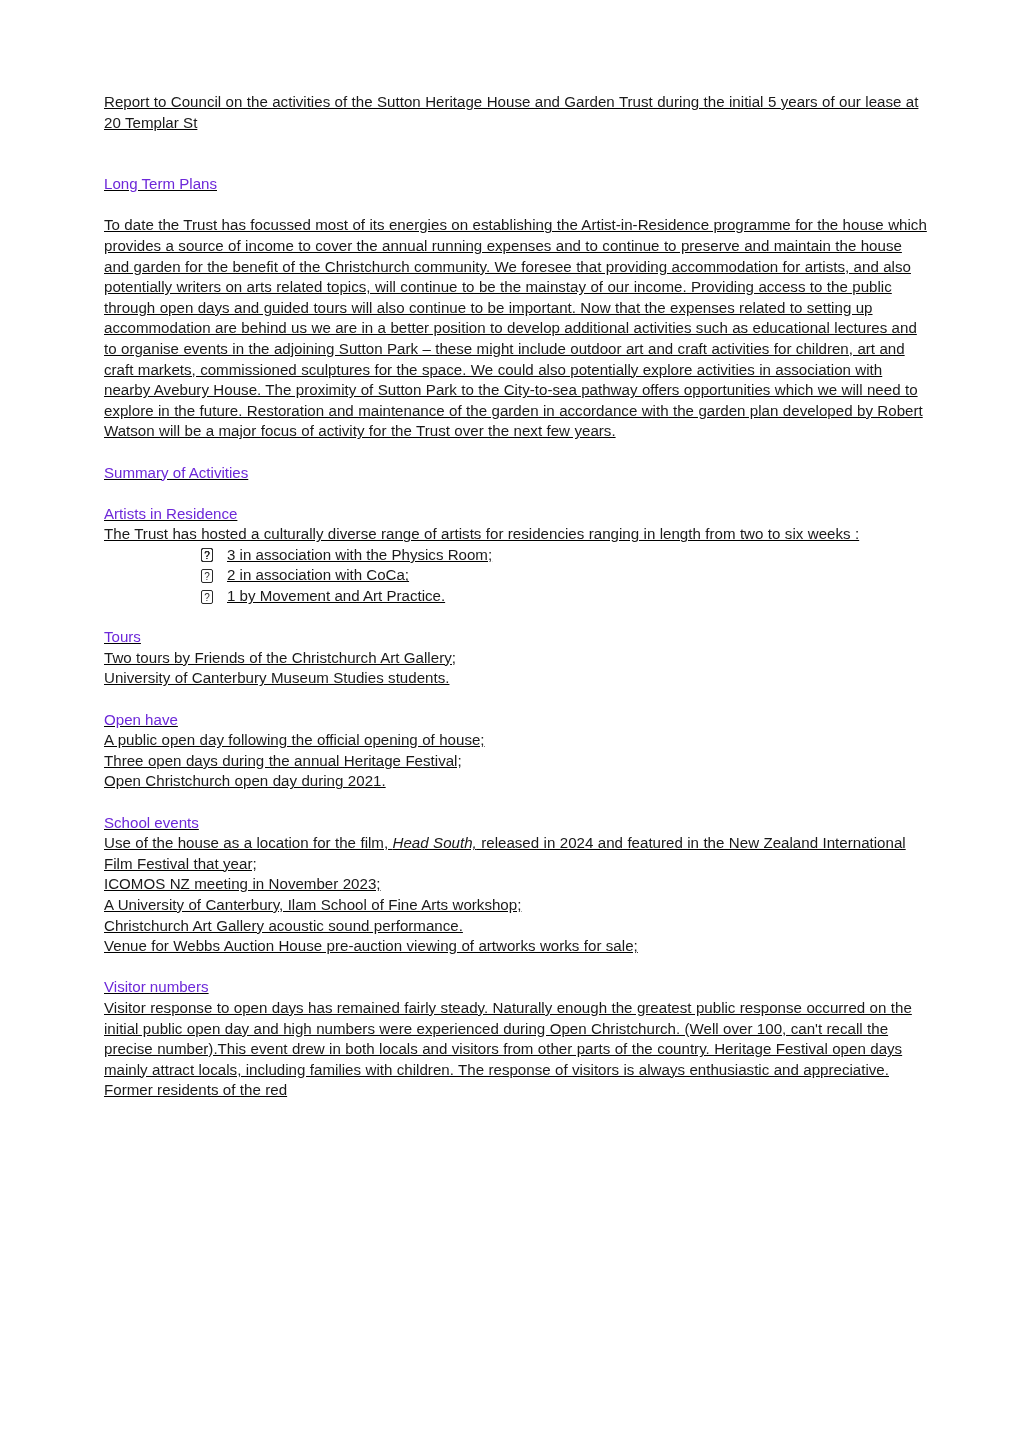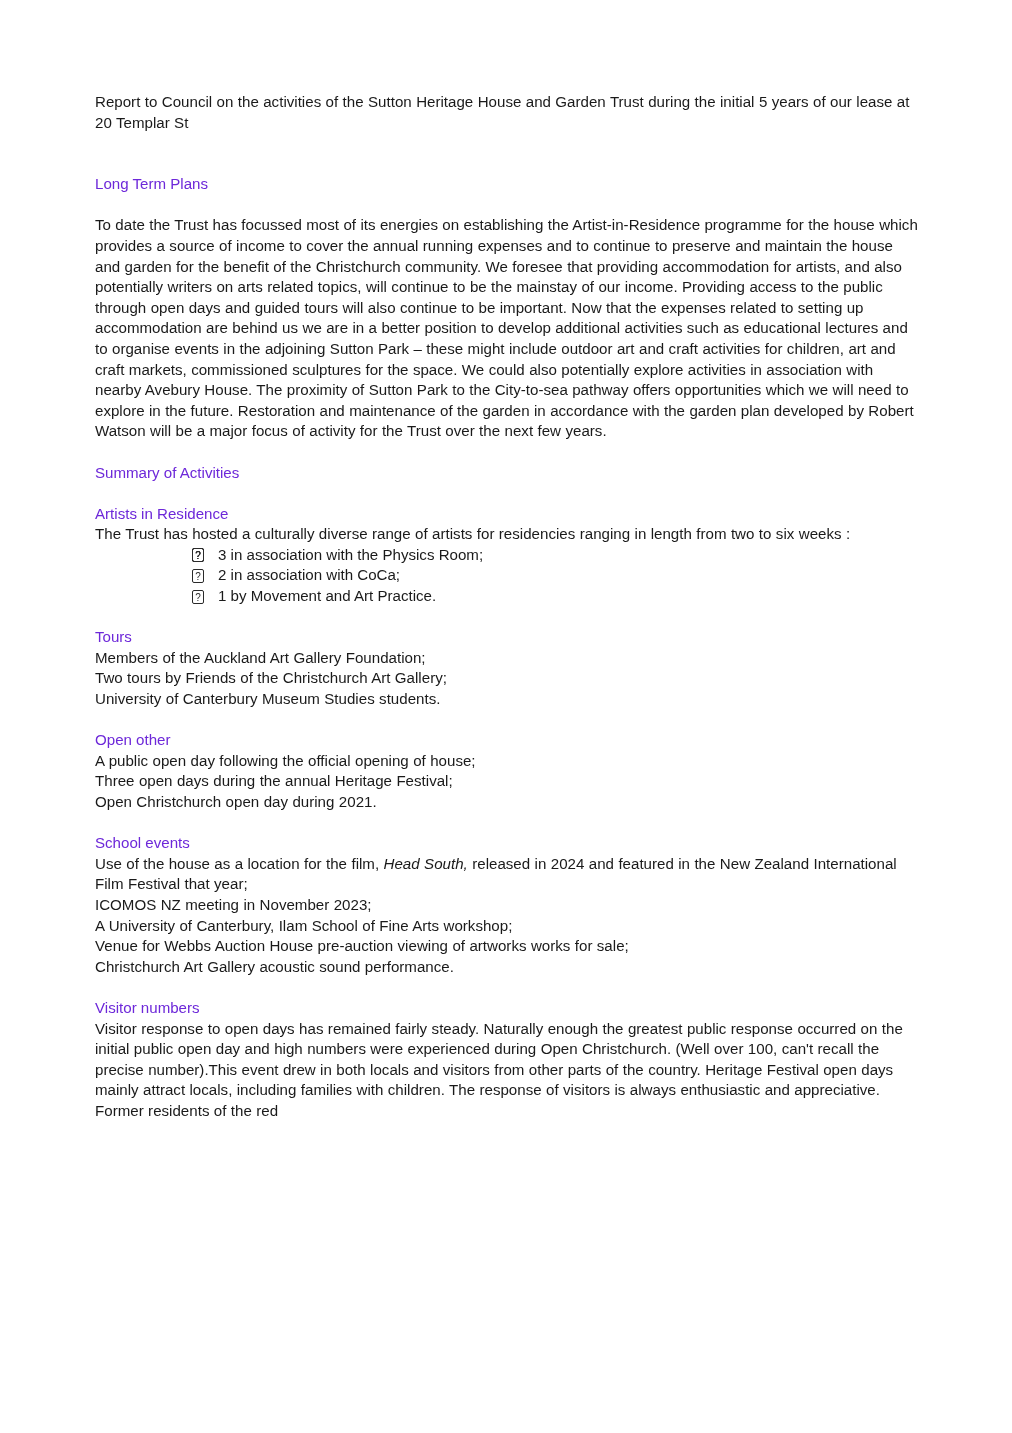--- a/index.html
+++ b/index.html
@@ -15,23 +15,24 @@
   .page {
     position: relative;
     width: 1012px;
     height: 1433px;
     background: #ffffff;
     overflow: hidden;
     box-sizing: border-box;
   }
   .doc-body {
     position: absolute;
-    left: 95px;
+    left: 104px;
     top: 92px;
     width: 826px;
+    text-decoration: underline;
   }
   .para {
     font-size: 15.1px;
     line-height: 20.6px;
     letter-spacing: 0.01px;
     margin: 0;
     text-align: left;
     color: #1a1a1a;
     word-spacing: 0.2px;
   }
@@ -118,41 +119,40 @@
       </li>
       <li class="list-item">
         <span class="marker">?</span>
         <span>1 by Movement and Art Practice.</span>
       </li>
     </ul>
 
     <div class="spacer-md"></div>
 
     <p class="heading">Tours</p>
-    <p class="para">Members of the Auckland Art Gallery Foundation;</p>
     <p class="para">Two tours by Friends of the Christchurch Art Gallery;</p>
     <p class="para">University of Canterbury Museum Studies students.</p>
 
     <div class="spacer-md"></div>
 
-    <p class="heading">Open other</p>
+    <p class="heading">Open have</p>
     <p class="para">A public open day following the official opening of house;</p>
     <p class="para">Three open days during the annual Heritage Festival;</p>
     <p class="para">Open Christchurch open day during 2021.</p>
 
     <div class="spacer-md"></div>
 
     <p class="heading">School events</p>
     <p class="para">
       <span>Use of the house as a location for the film, </span><span class="italic">Head South,</span><span> released in 2024 and featured in the New Zealand International Film Festival that year;</span>
     </p>
     <p class="para">ICOMOS NZ meeting in November 2023;</p>
     <p class="para">A University of Canterbury, Ilam School of Fine Arts workshop;</p>
+    <p class="para">Christchurch Art Gallery acoustic sound performance.</p>
     <p class="para">Venue for Webbs Auction House pre-auction viewing of artworks works for sale;</p>
-    <p class="para">Christchurch Art Gallery acoustic sound performance.</p>
 
     <div class="spacer-md"></div>
 
     <p class="heading">Visitor numbers</p>
     <p class="para">Visitor response to open days has remained fairly steady. Naturally enough the greatest public response occurred on the initial public open day and high numbers were experienced during Open Christchurch. (Well over 100, can't recall the precise number).This event drew in both locals and visitors from other parts of the country. Heritage Festival open days mainly attract locals, including families with children. The response of visitors is always enthusiastic and appreciative.  Former residents of the red</p>
 
   </div>
 </div>
 
 </body></html>

